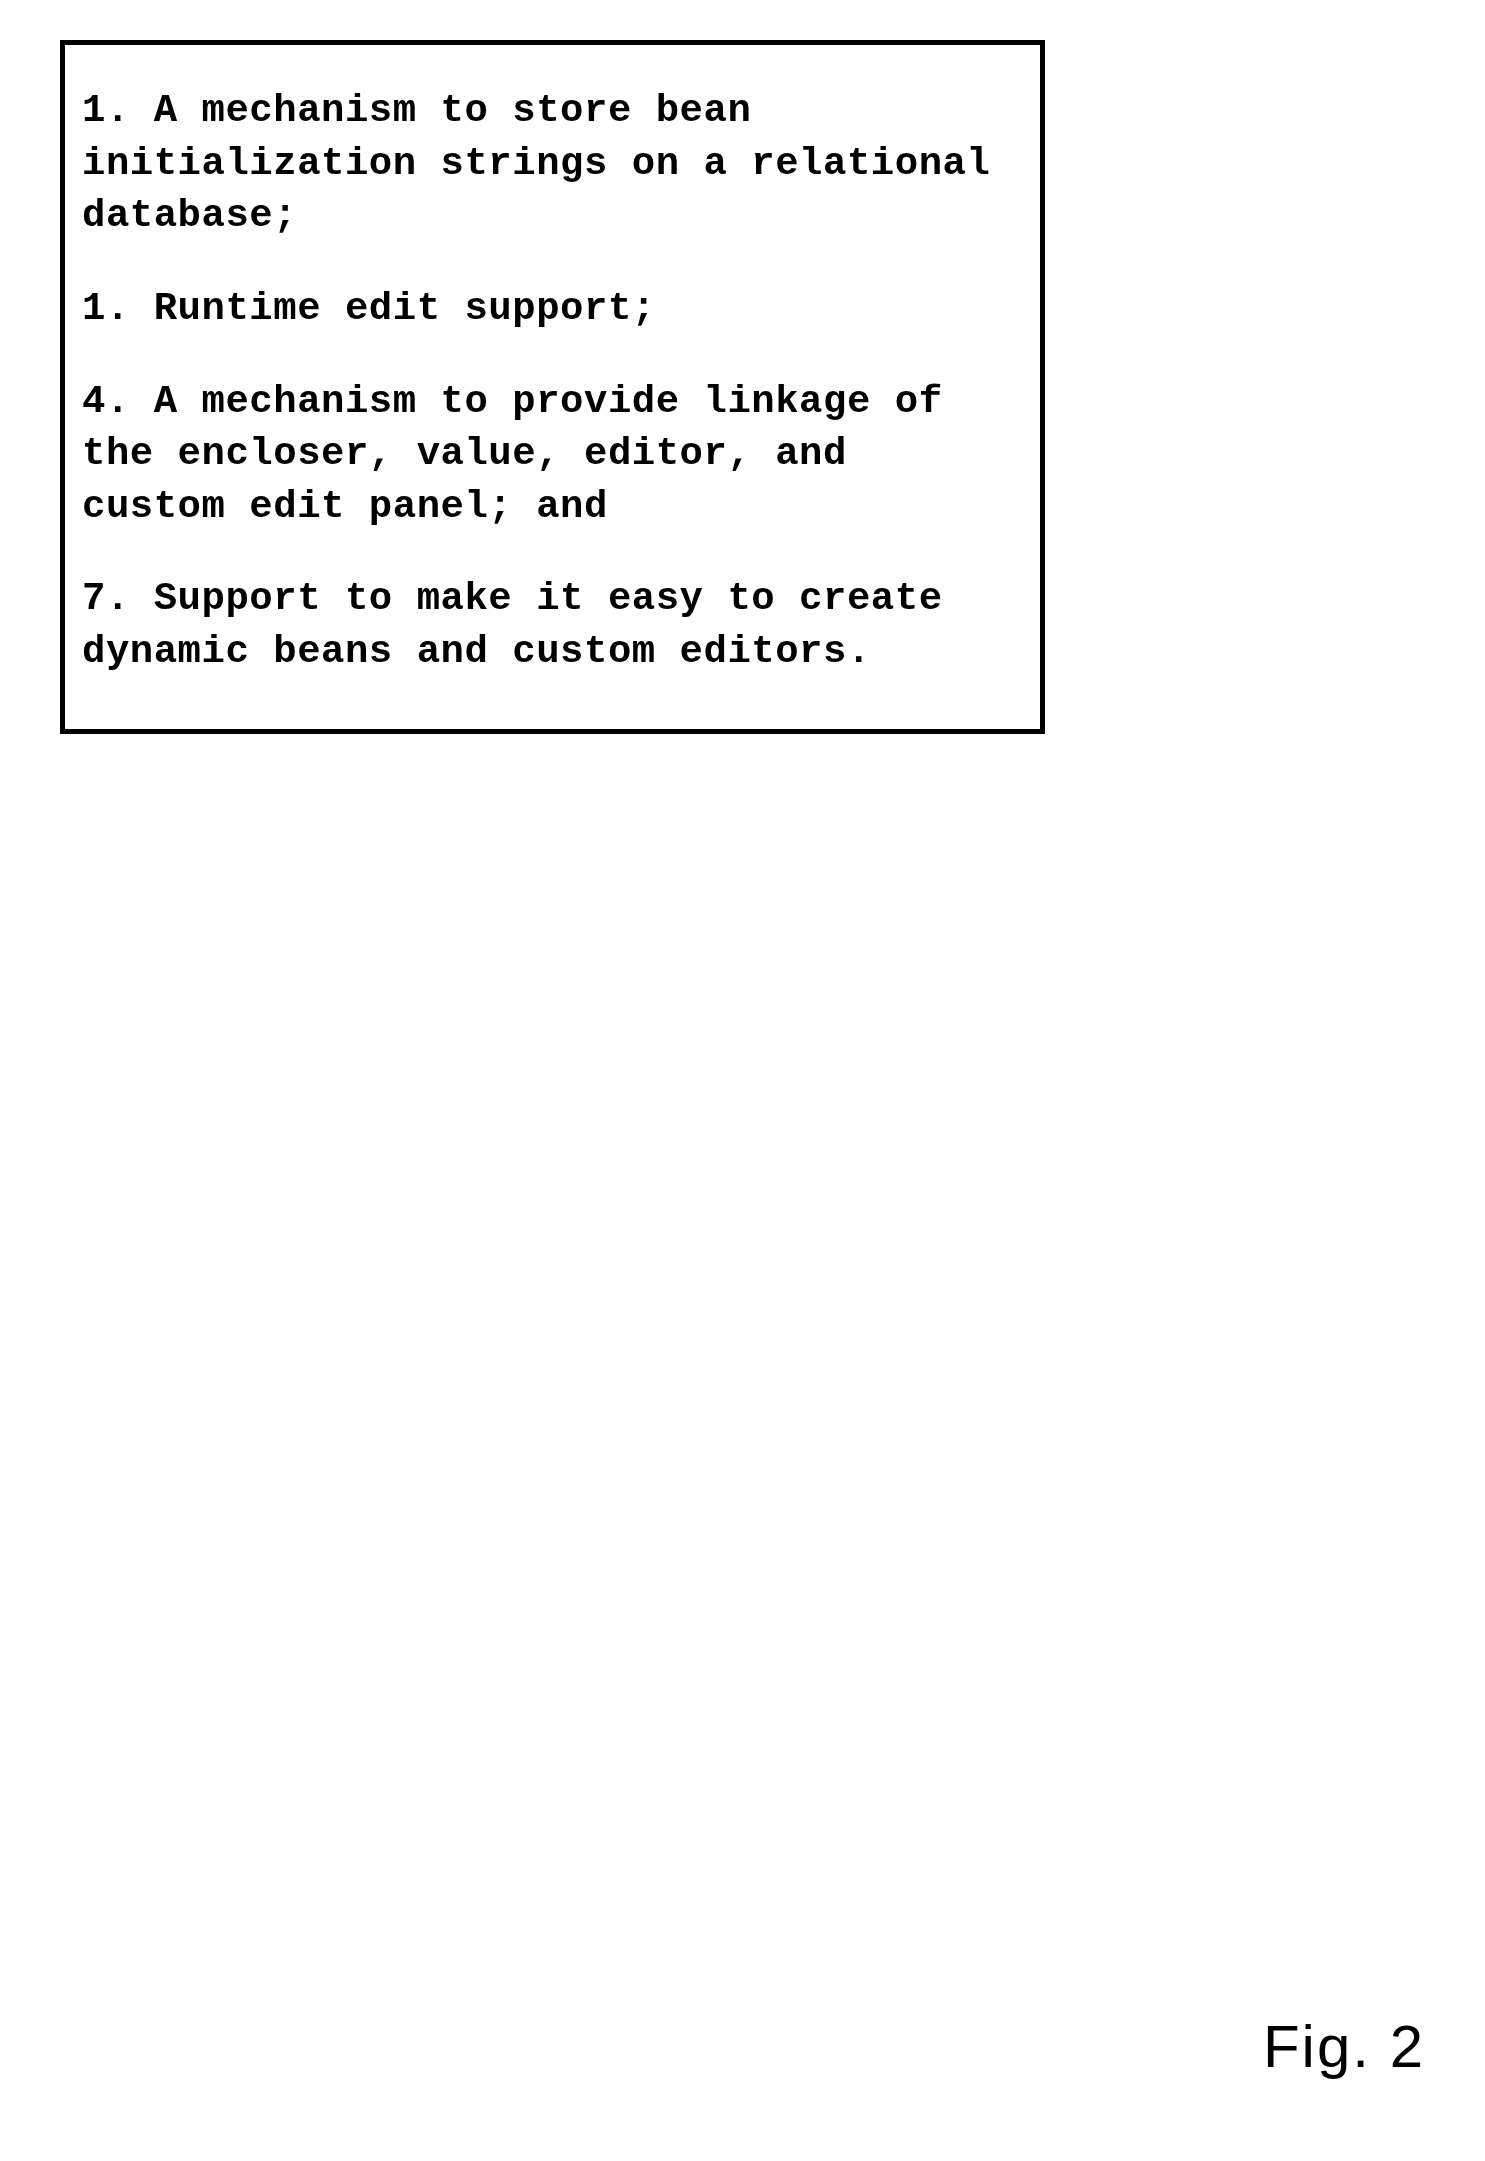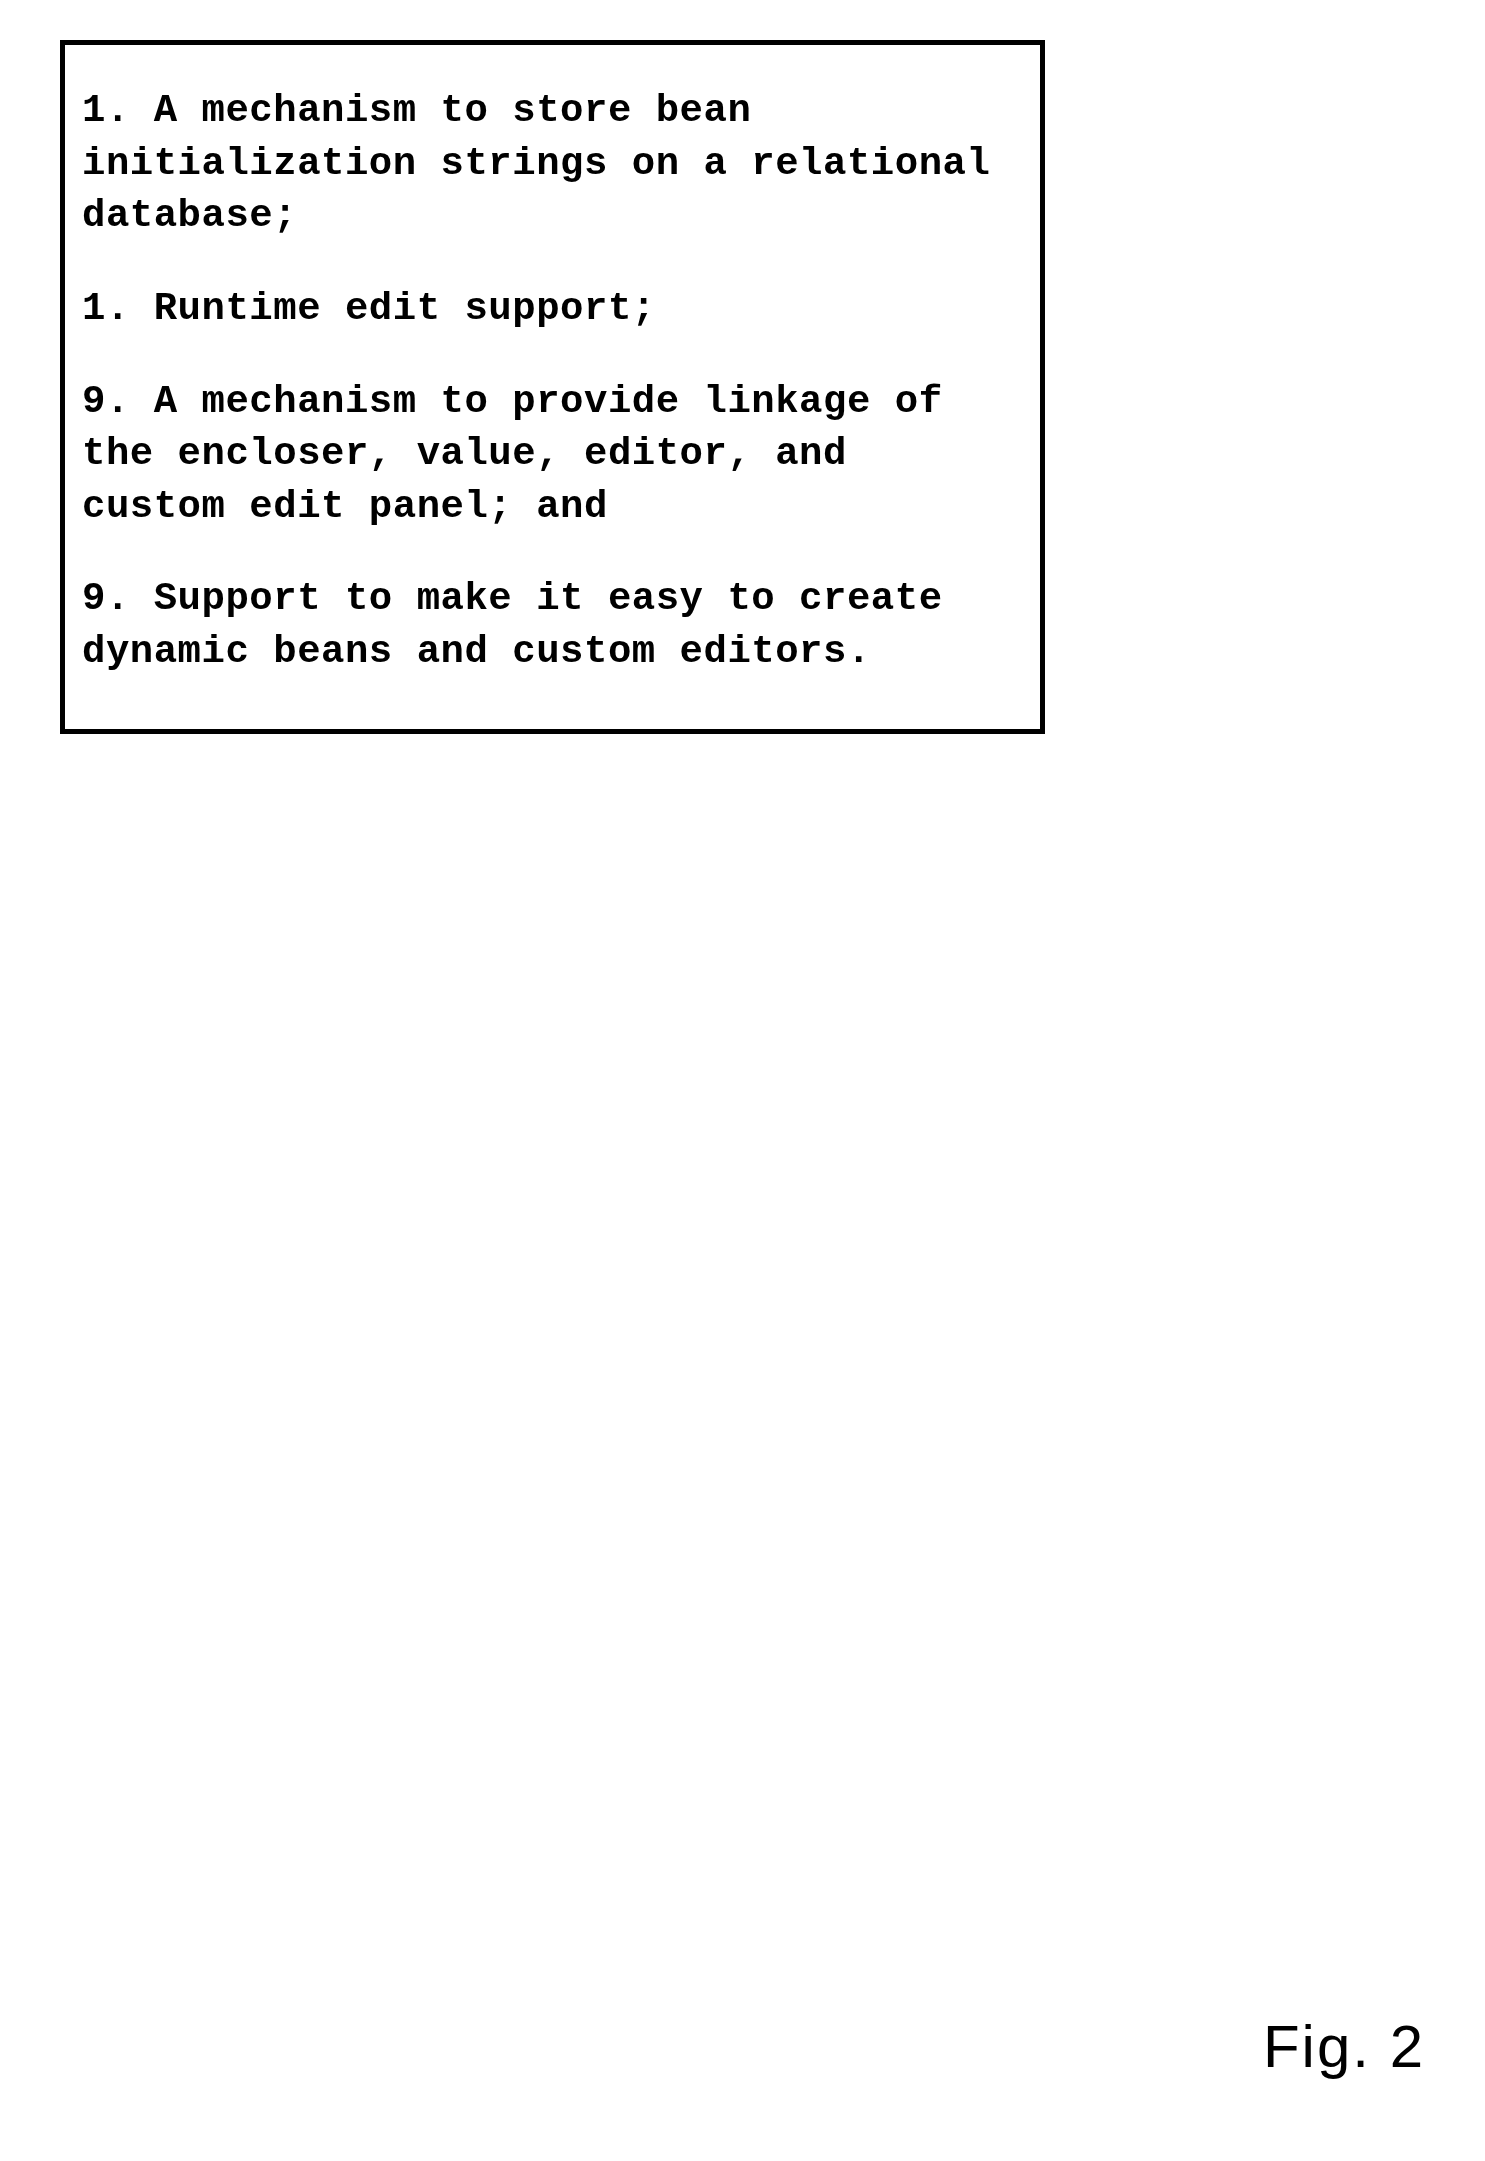--- a/index.html
+++ b/index.html
@@ -48,17 +48,17 @@
       letter-spacing: 2px;
     }
   </style>
 </head>
 <body>
 
 <div class="page">
   <div class="box">
     <div class="item">1. A mechanism to store bean initialization strings on a relational database;</div>
     <div class="item">1. Runtime edit support;</div>
-    <div class="item">9. A mechanism to provide linkage of the encloser, value, editor, and custom edit panel; and</div>
-    <div class="item">9. Support to make it easy to create dynamic beans and custom editors.</div>
+    <div class="item">4. A mechanism to provide linkage of the encloser, value, editor, and custom edit panel; and</div>
+    <div class="item">7. Support to make it easy to create dynamic beans and custom editors.</div>
   </div>
   <div class="figure-label">Fig. 2</div>
 </div>
 
 </body></html>

